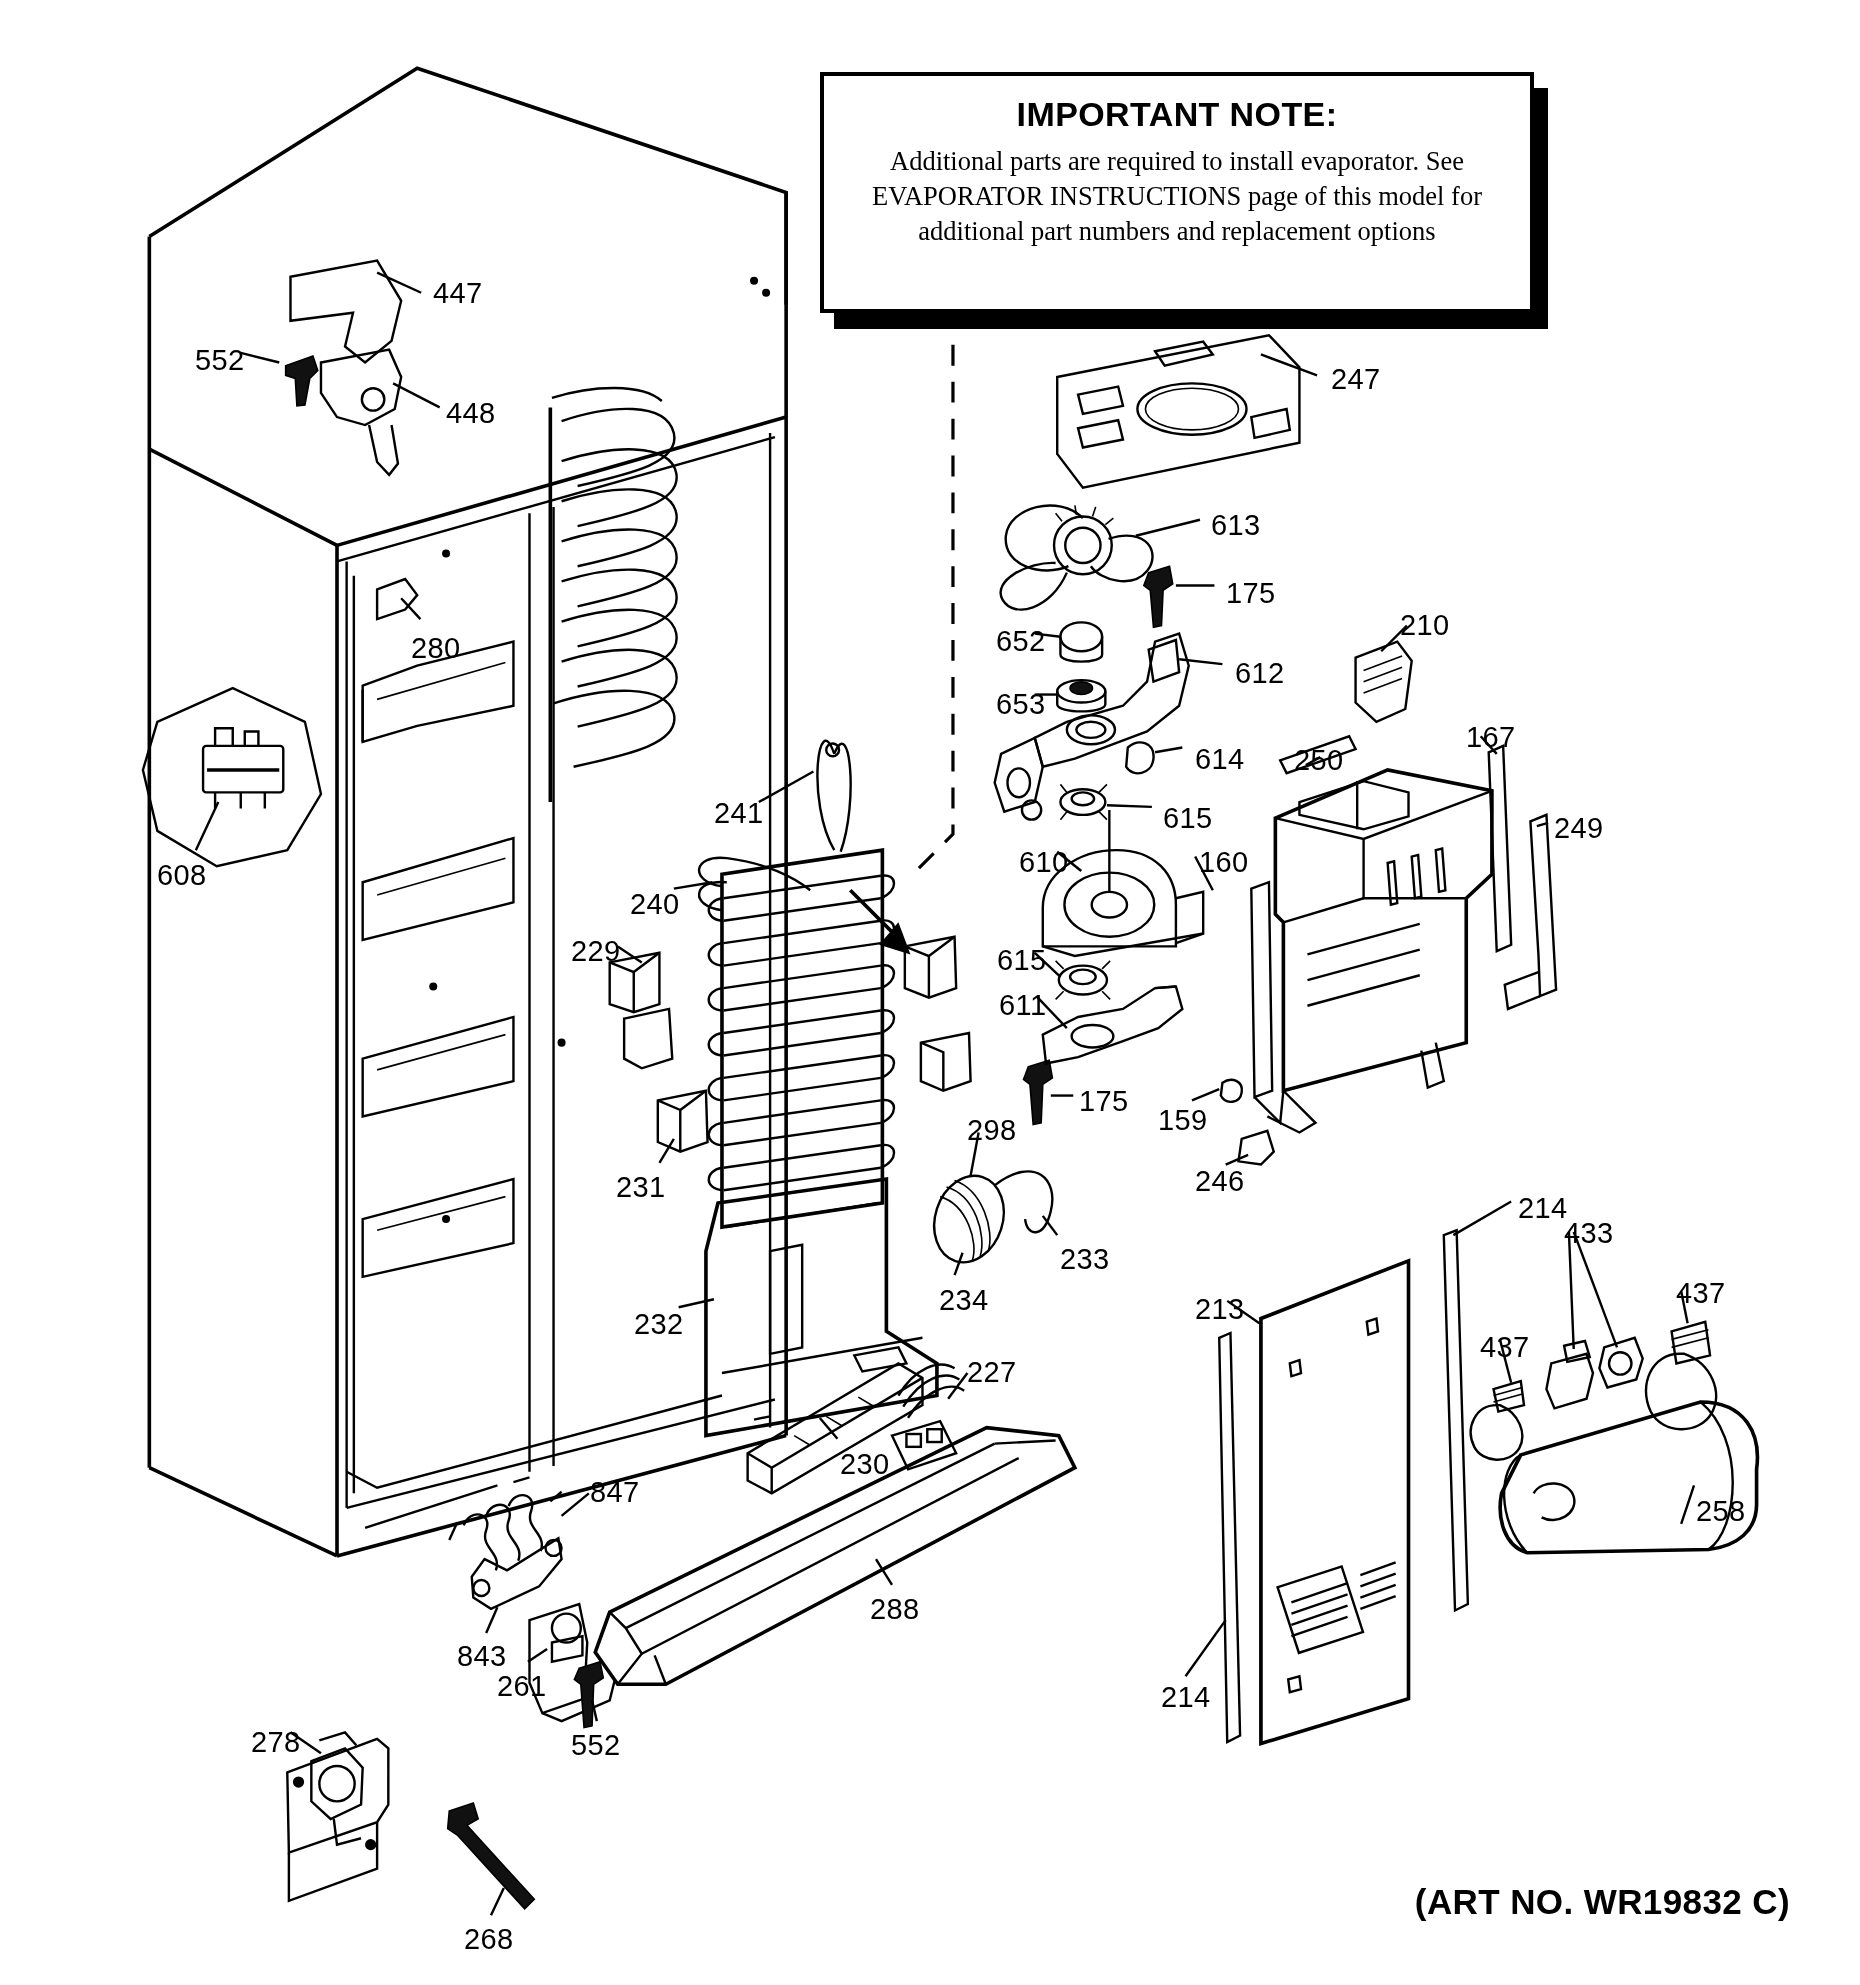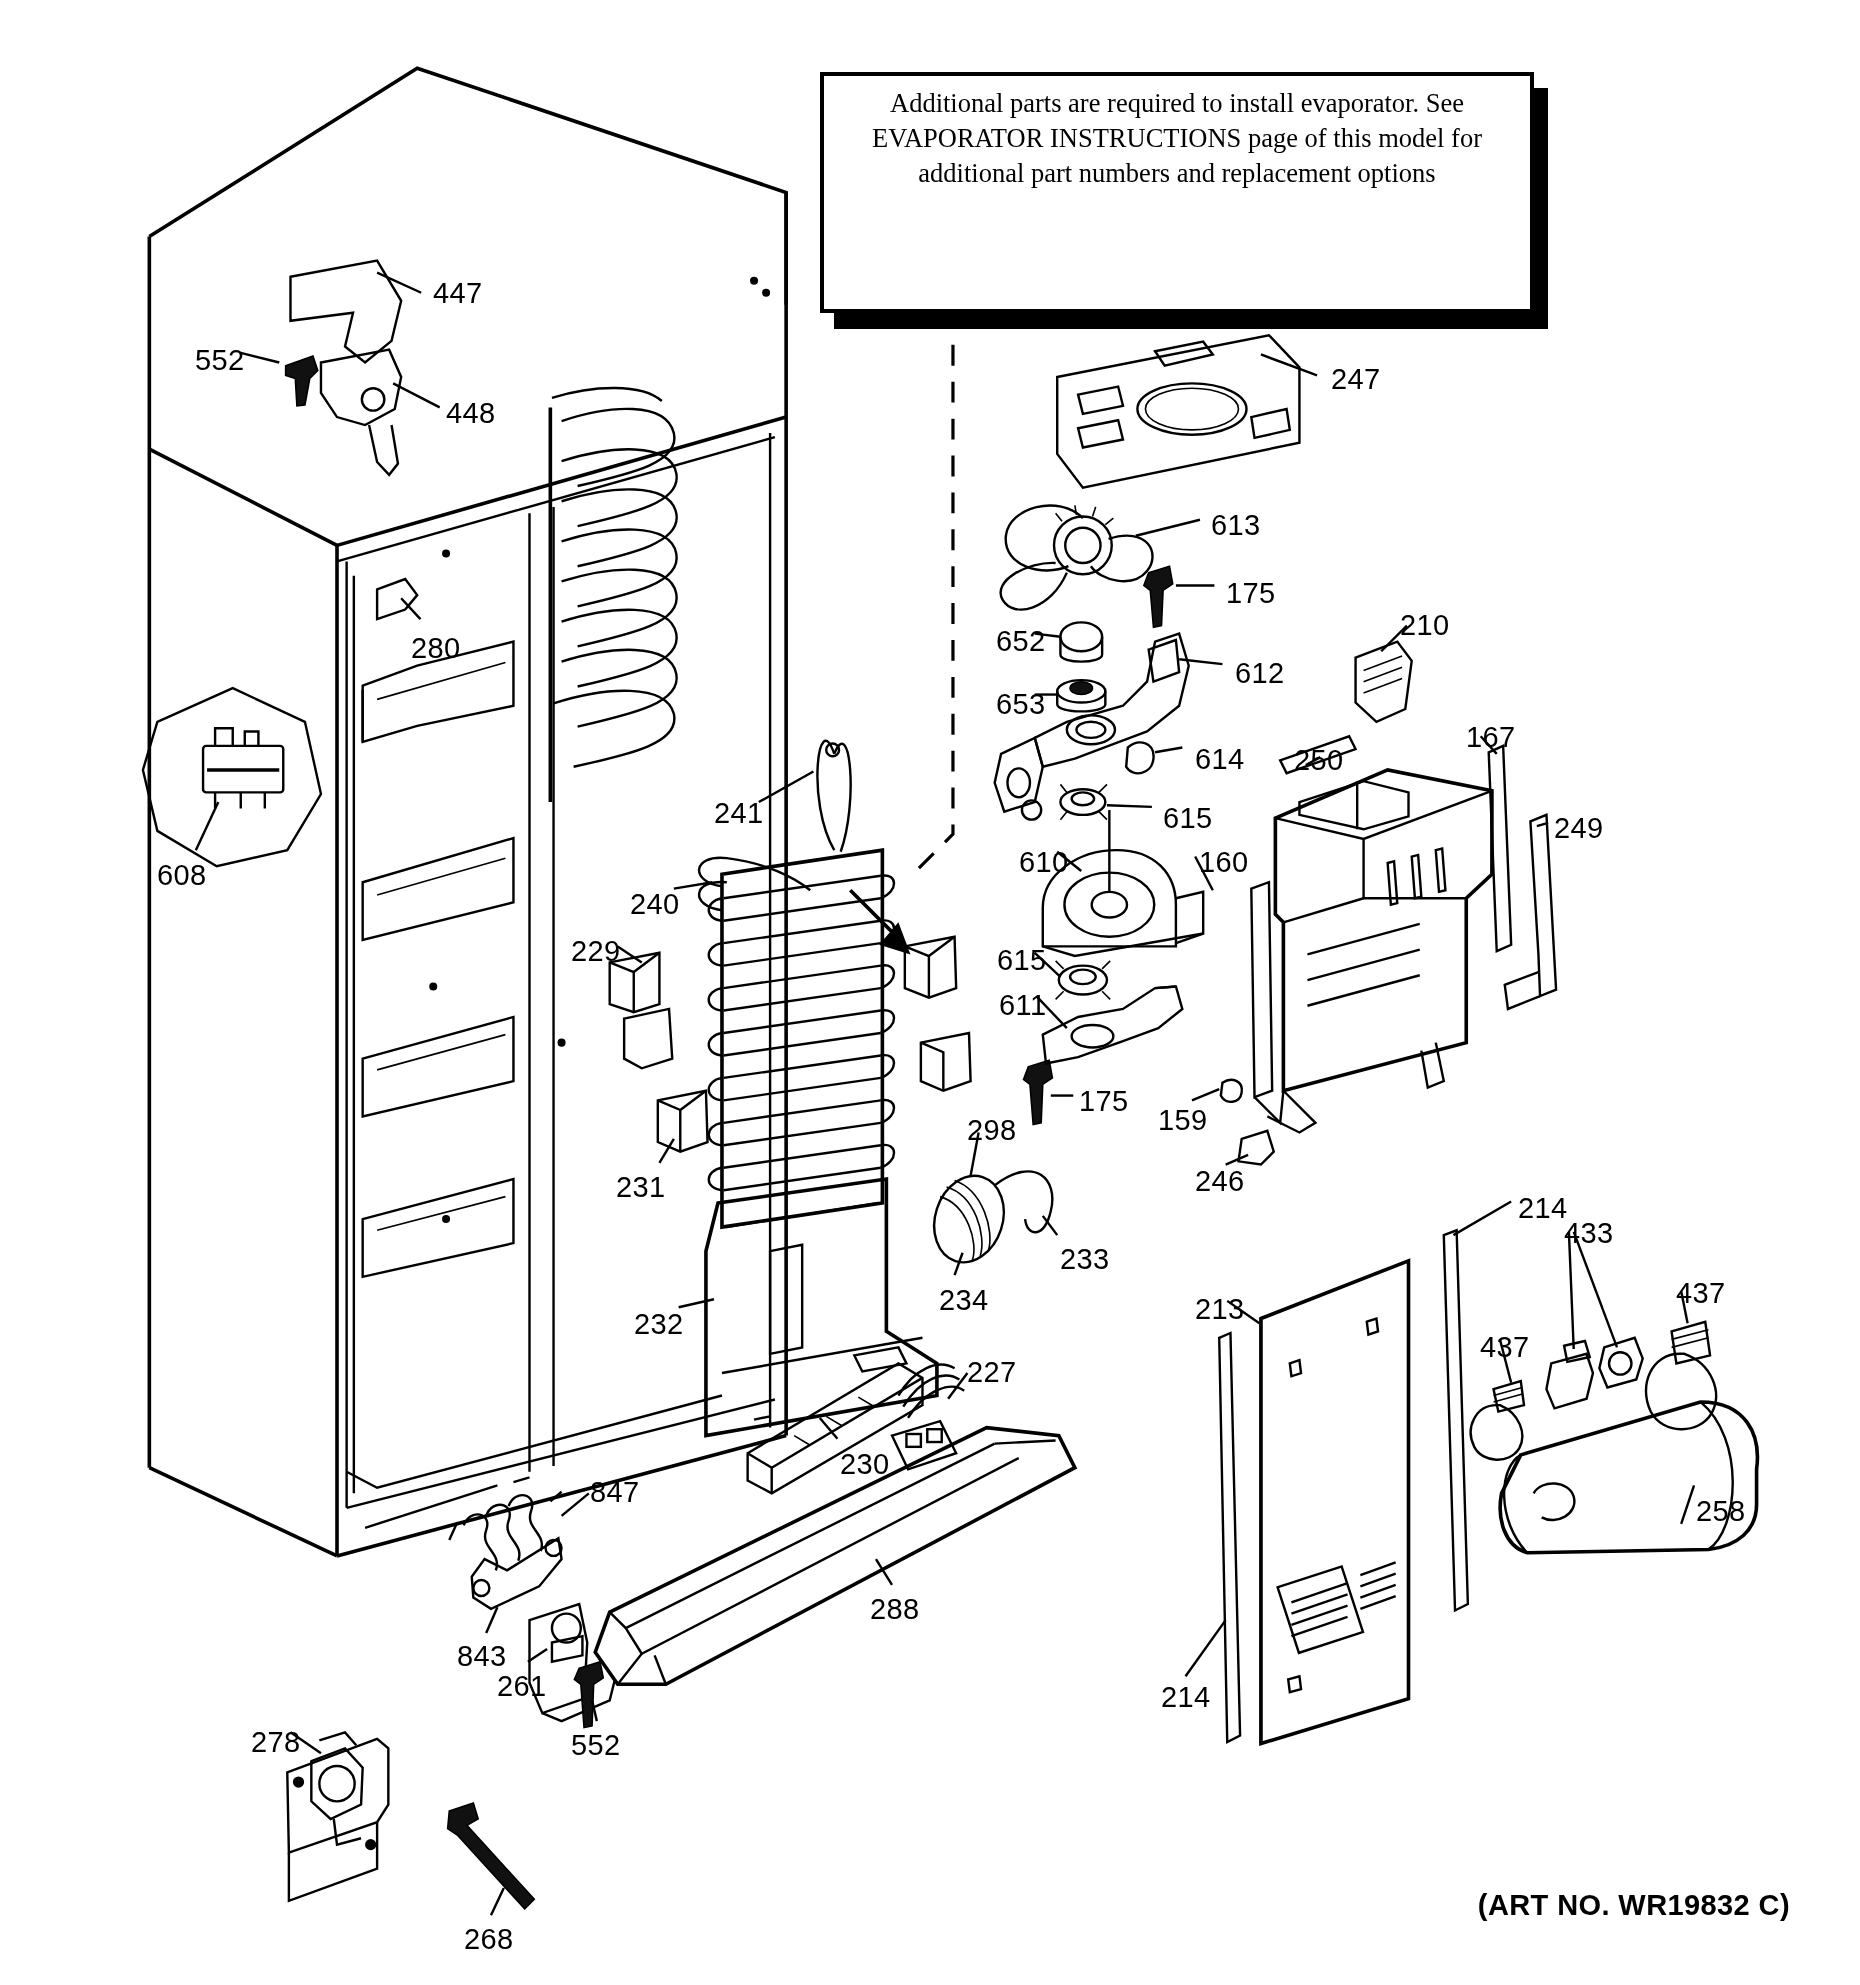--- a/index.html
+++ b/index.html
@@ -58,21 +58,21 @@
     font-size: 26.5px;
     line-height: 1.32;
     margin-top: 10px;
     padding: 0 11.2px;
     font-family: Liberation Serif, serif;
   }
   #art-no {
     position: absolute;
     right: 71px;
     bottom: 63px;
-    font-size: 29px;
+    font-size: 35px;
     font-weight: bold;
     letter-spacing: 0.4px;
   }
   svg.art {
     position: absolute;
     left: 0;
     top: 0;
     width: 1861px;
     height: 1985px;
   }
@@ -502,20 +502,21 @@
       <path d="M1956,1536 L1962,1682"></path>
       <path d="M1962,1536 L2016,1680"></path>
       <path d="M1870,1670 L1884,1724"></path>
       <path d="M2096,1610 L2104,1650"></path>
       <path d="M2112,1852 L2096,1900"></path>
     </g>
   </svg>
 
   <div id="note-shadow"></div>
   <div id="note-box">
+    <div id="note-title">IMPORTANT NOTE:</div>
     <div id="note-body">Additional parts are required to install evaporator.  See EVAPORATOR INSTRUCTIONS page of this model for additional part numbers and replacement options</div>
   </div>
 
   <div id="callouts">
       <div class="callout" style="left: 433px; top: 279px;">447</div>
       <div class="callout" style="left: 195px; top: 346px;">552</div>
       <div class="callout" style="left: 446px; top: 399px;">448</div>
       <div class="callout" style="left: 411px; top: 634px;">280</div>
       <div class="callout" style="left: 157px; top: 861px;">608</div>
       <div class="callout" style="left: 714px; top: 799px;">241</div>

